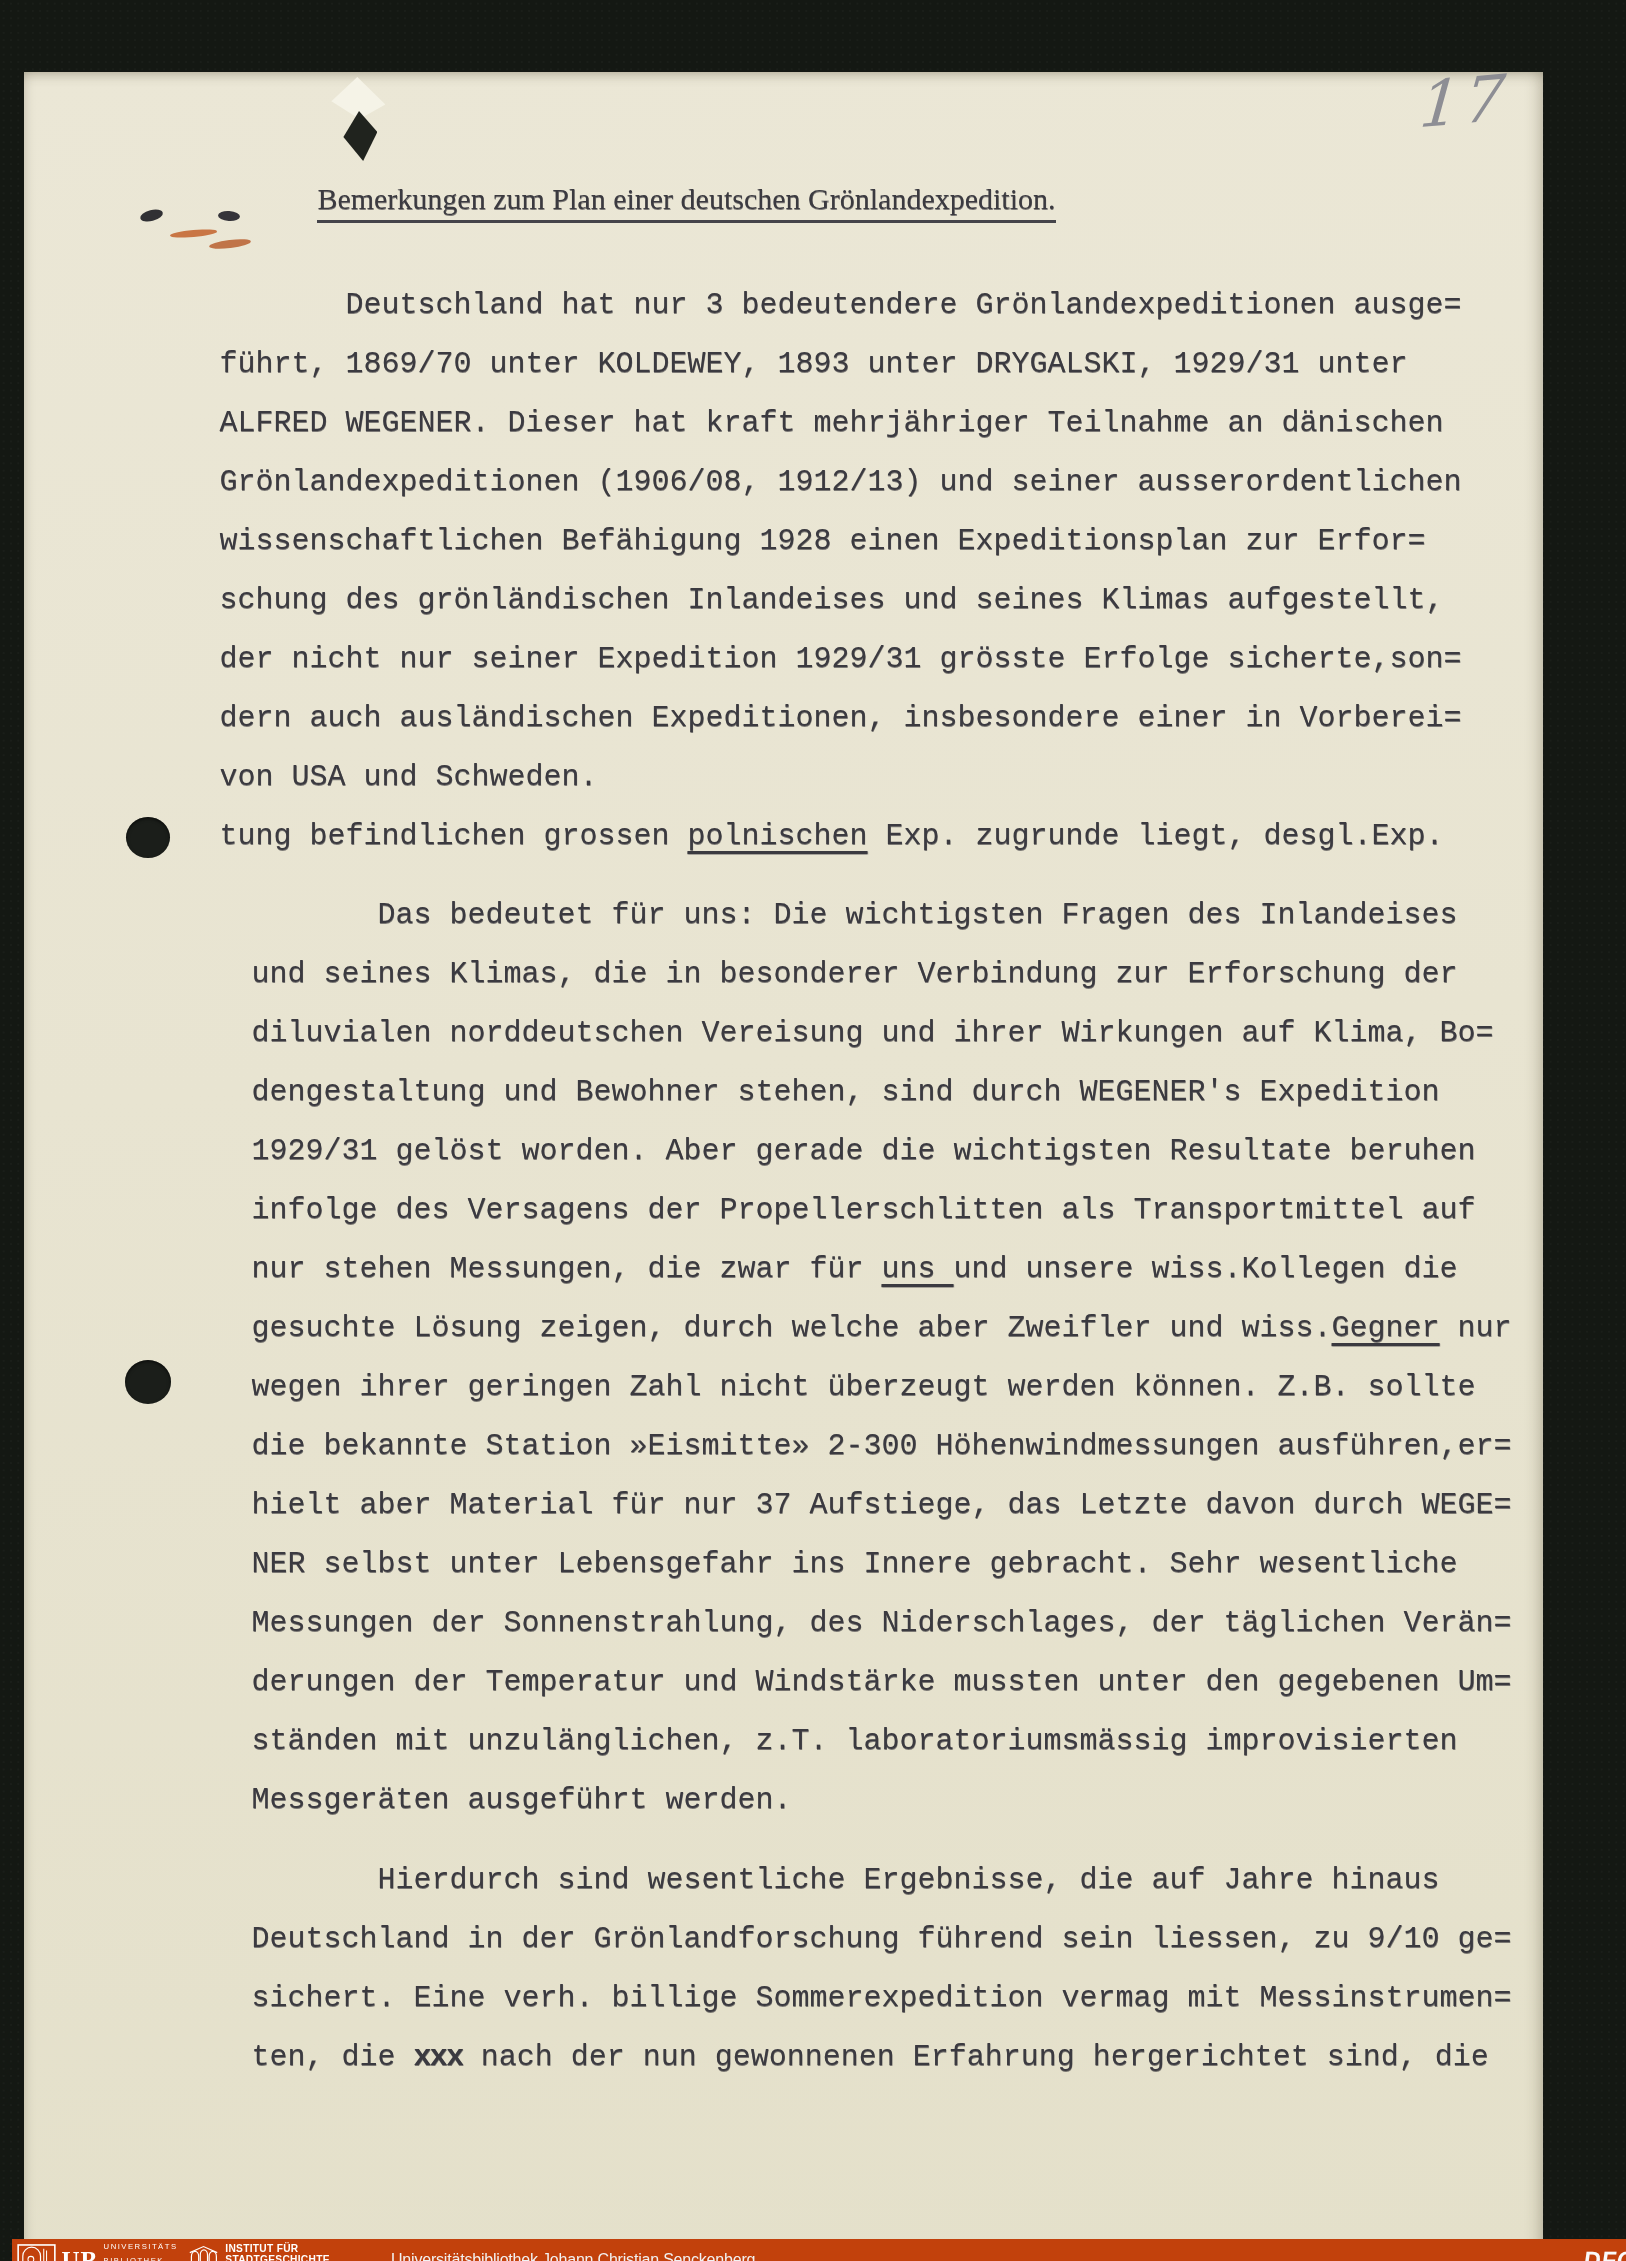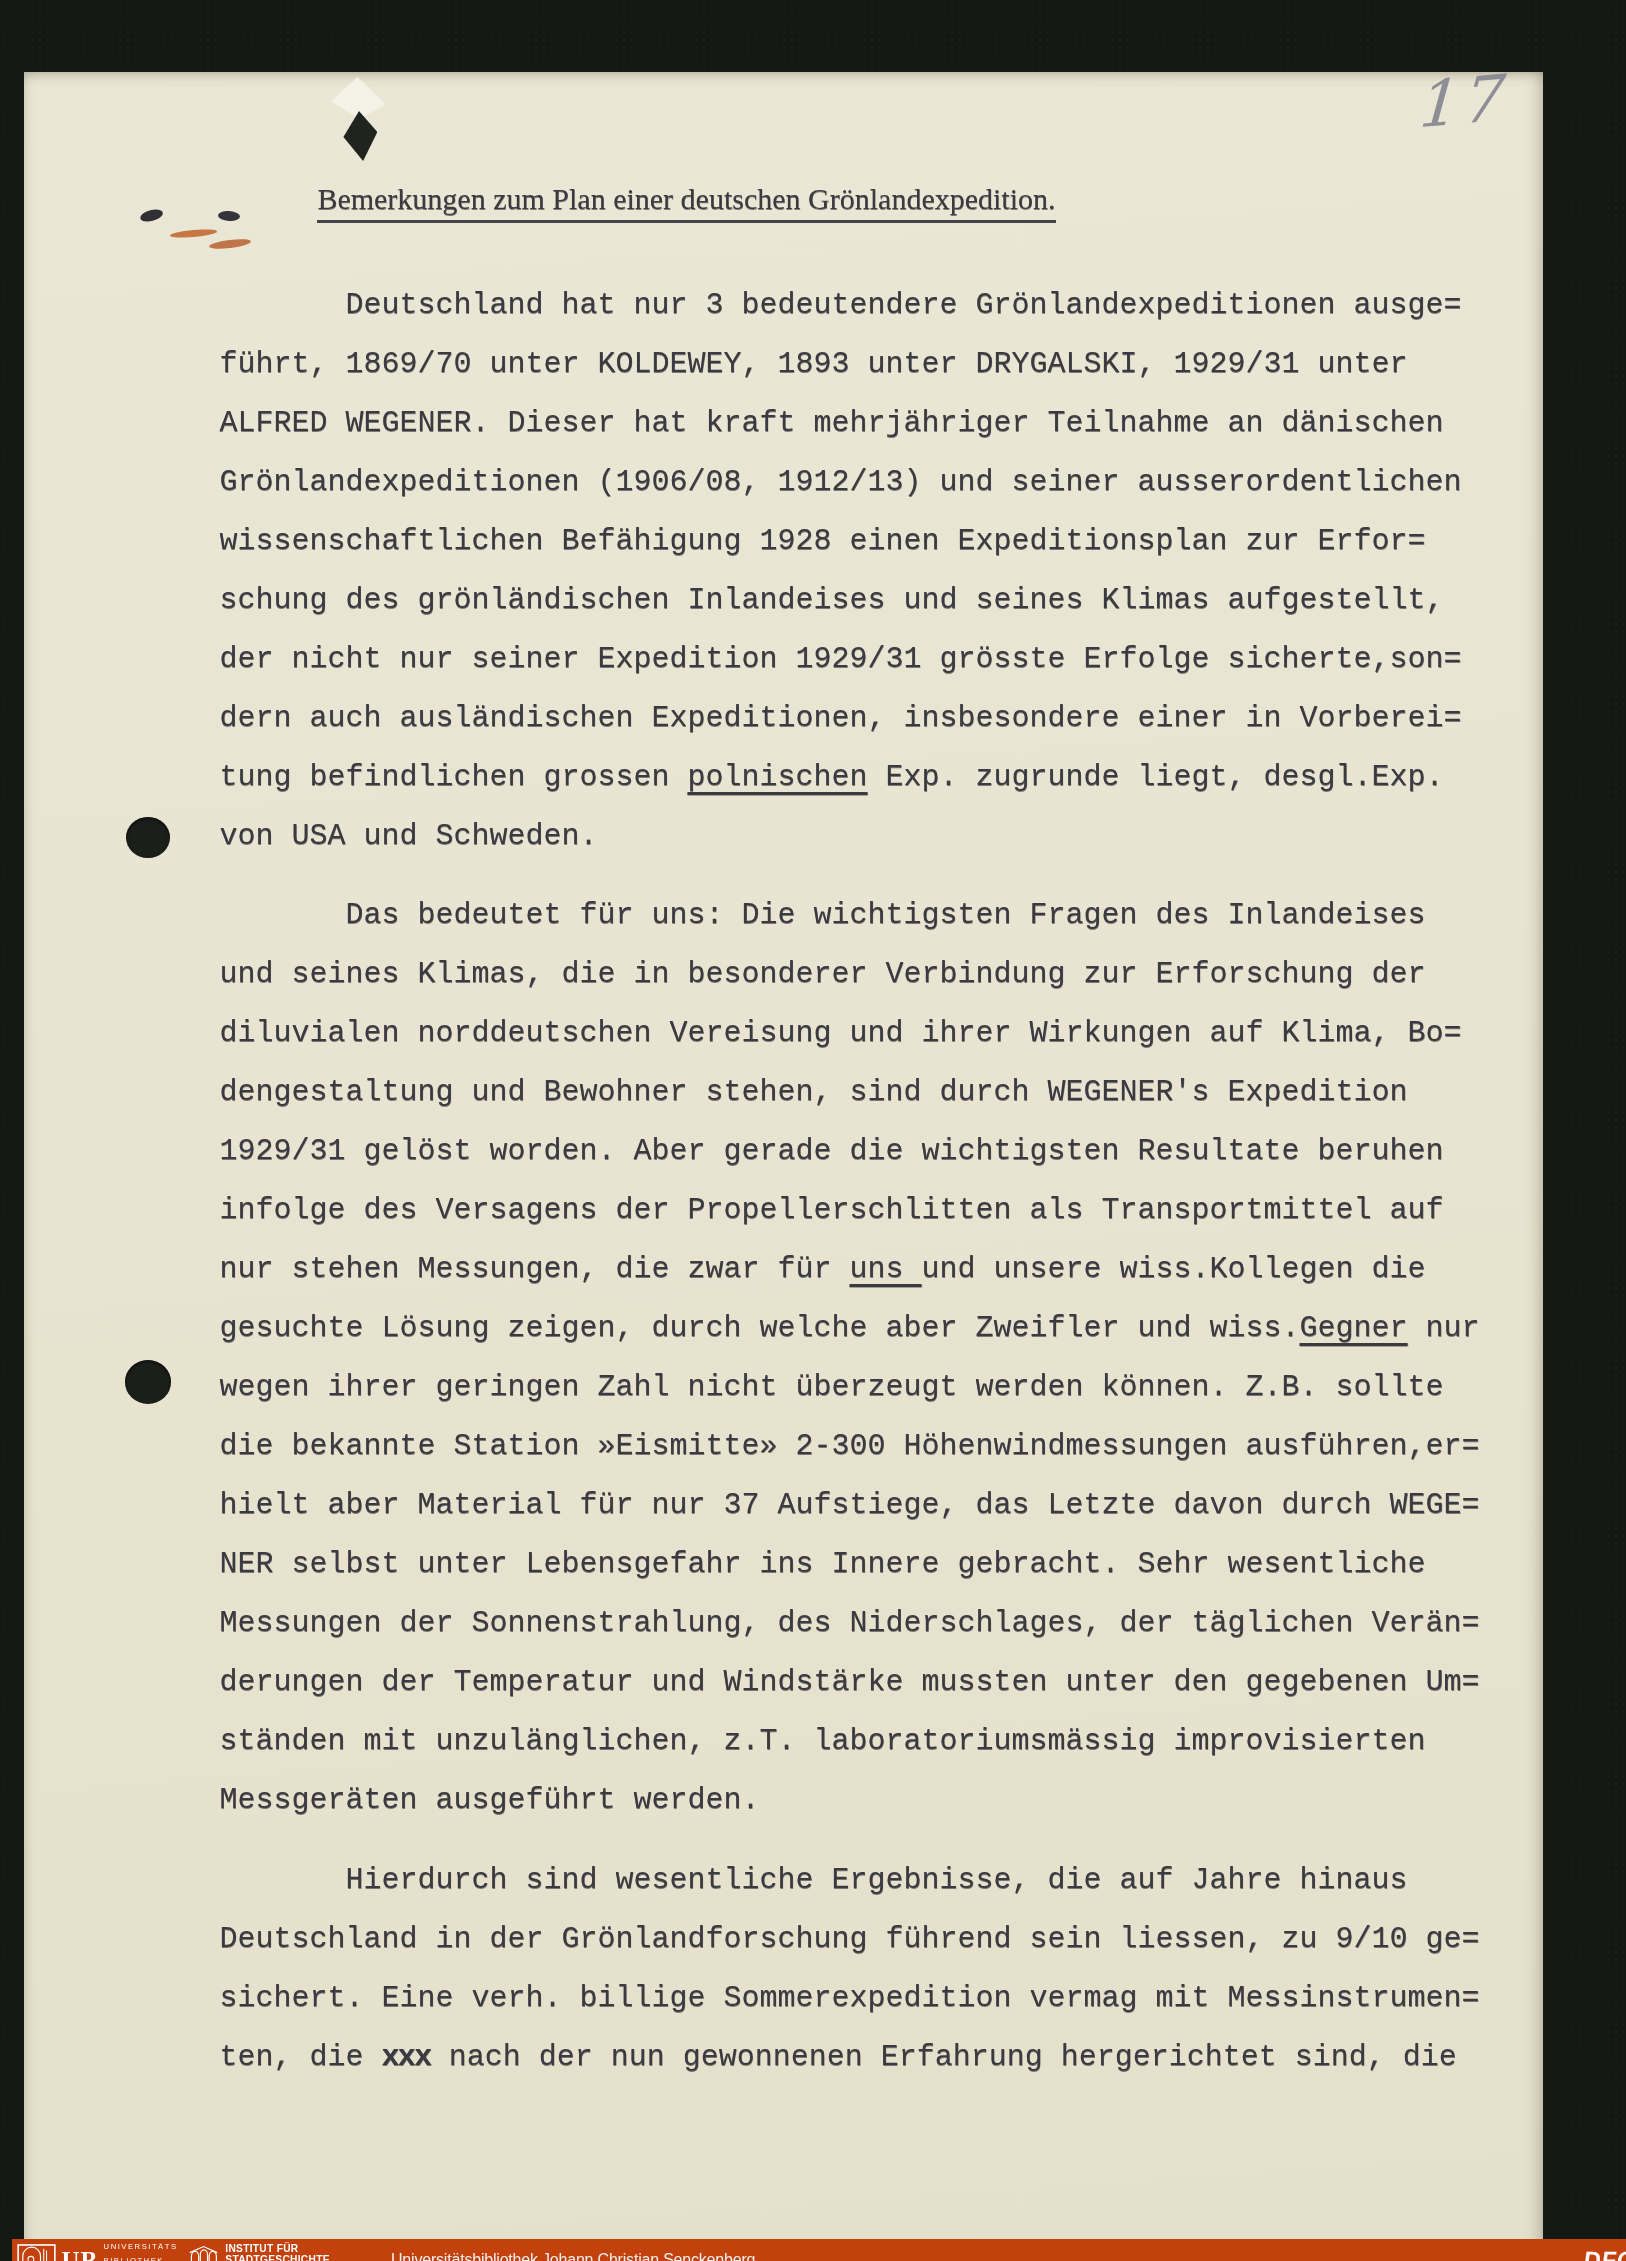--- a/index.html
+++ b/index.html
@@ -42,21 +42,21 @@
   .hole.h2{left:101px;top:1288px;width:46px;height:44px;}
   
   .title{
     position:absolute;left:293px;top:109px;margin:0;
     font-size:30px;line-height:36px;font-weight:400;white-space:pre;
     color:#3b3a40;border-bottom:3.3px solid #45444a;padding-bottom:3.3px;
     text-shadow:0.3px 0.6px 0.6px rgba(50,48,55,.6);
     font-family:Liberation Serif, serif;
   }
   .doc-body{position:absolute;left:195px;top:204px;}
-  .para+.para{margin-top:20.3px;}
+  .para+.para{margin-top:20.3px;margin-left:32px;}
   .line{height:59px;line-height:59px;font-size:30px;color:#3b3a40;white-space:pre;
     text-shadow:0.3px 0.6px 0.6px rgba(50,48,55,.6);}
   .para .line.first{text-indent:126px;}
   .line .u{text-decoration:underline;text-decoration-thickness:2.8px;text-underline-offset:6.5px;}
   .line .b{font-weight:700;letter-spacing:-1.6px;}
   
   .footer{position:absolute;left:12px;top:2220px;width:1627px;height:41px;background:#c2410c;margin-top:19px;}
   .f-ub{position:absolute;left:4.9px;top:4.1px;display:flex;align-items:center;gap:5.7px;}
   .ub-mark{font-family:"Liberation Serif",serif;font-weight:700;font-size:25px;color:#fff;letter-spacing:0.8px;}
   .ub-lines{display:flex;flex-direction:column;gap:5px;color:#fff;font-family:"Liberation Sans",sans-serif;}
@@ -95,22 +95,22 @@
   <div class="doc-body" id="doc-body">
       <div class="para">
         <div class="line first"><span>Deutschland hat nur 3 bedeutendere Grönlandexpeditionen ausge=</span></div>
         <div class="line"><span>führt, 1869/70 unter KOLDEWEY, 1893 unter DRYGALSKI, 1929/31 unter</span></div>
         <div class="line"><span>ALFRED WEGENER. Dieser hat kraft mehrjähriger Teilnahme an dänischen</span></div>
         <div class="line"><span>Grönlandexpeditionen (1906/08, 1912/13) und seiner ausserordentlichen</span></div>
         <div class="line"><span>wissenschaftlichen Befähigung 1928 einen Expeditionsplan zur Erfor=</span></div>
         <div class="line"><span>schung des grönländischen Inlandeises und seines Klimas aufgestellt,</span></div>
         <div class="line"><span>der nicht nur seiner Expedition 1929/31 grösste Erfolge sicherte,son=</span></div>
         <div class="line"><span>dern auch ausländischen Expeditionen, insbesondere einer in Vorberei=</span></div>
+        <div class="line"><span>von USA und Schweden.</span></div>
         <div class="line"><span>tung befindlichen grossen </span><span class="u">polnischen</span><span> Exp. zugrunde liegt, desgl.Exp.</span></div>
-        <div class="line"><span>von USA und Schweden.</span></div>
       </div>
       <div class="para">
         <div class="line first"><span>Das bedeutet für uns: Die wichtigsten Fragen des Inlandeises</span></div>
         <div class="line"><span>und seines Klimas, die in besonderer Verbindung zur Erforschung der</span></div>
         <div class="line"><span>diluvialen norddeutschen Vereisung und ihrer Wirkungen auf Klima, Bo=</span></div>
         <div class="line"><span>dengestaltung und Bewohner stehen, sind durch WEGENER's Expedition</span></div>
         <div class="line"><span>1929/31 gelöst worden. Aber gerade die wichtigsten Resultate beruhen</span></div>
         <div class="line"><span>infolge des Versagens der Propellerschlitten als Transportmittel auf</span></div>
         <div class="line"><span>nur stehen Messungen, die zwar für </span><span class="u">uns </span><span>und unsere wiss.Kollegen die</span></div>
         <div class="line"><span>gesuchte Lösung zeigen, durch welche aber Zweifler und wiss.</span><span class="u">Gegner</span><span> nur</span></div>

